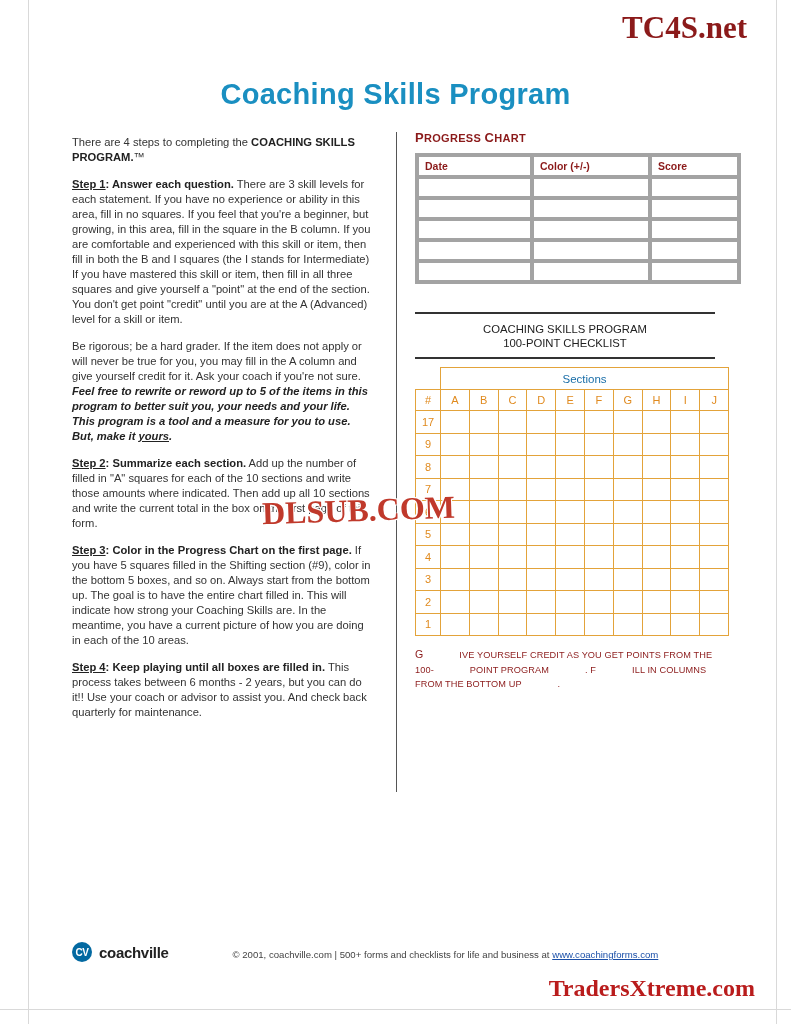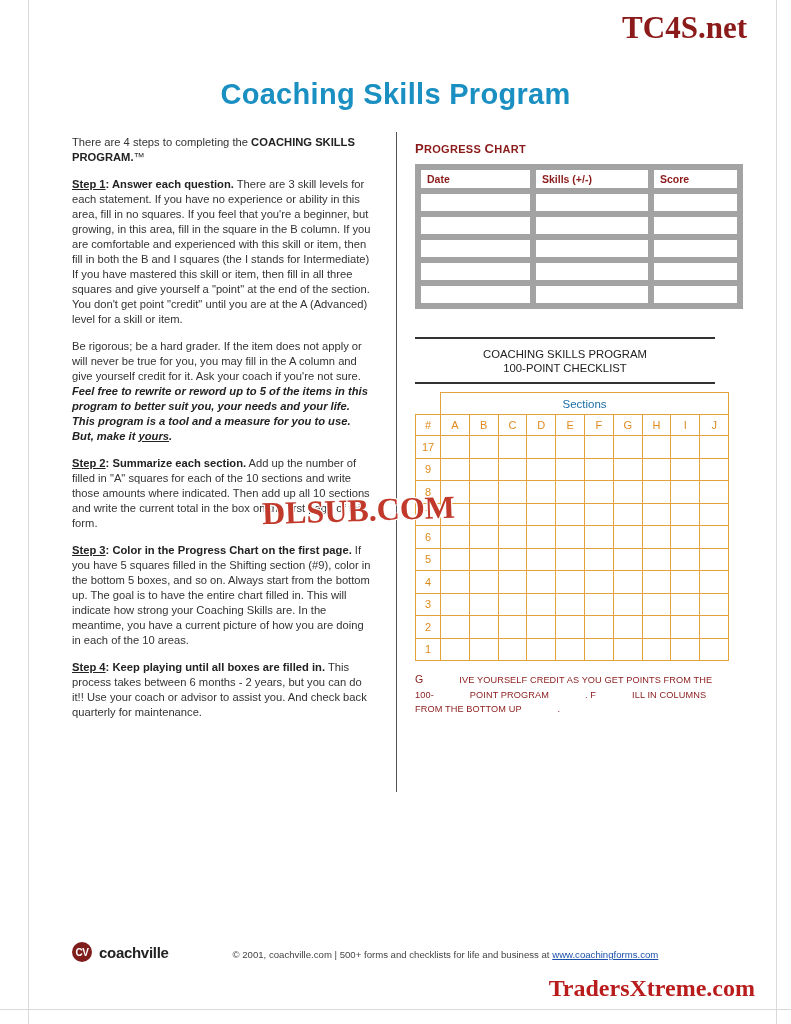--- a/index.html
+++ b/index.html
@@ -87,41 +87,41 @@
     left: 396px;
     top: 132px;
     width: 1px;
     height: 660px;
     background: #555555;
   }
 
   .col-right {
     position: absolute;
     left: 415px;
-    top: 141px;
+    top: 130px;
     width: 320px;
   }
 
   .section-head {
     font-size: 13px;
     font-weight: bold;
     color: #8b1a1a;
     letter-spacing: 0.3px;
     margin-bottom: 8px;
   }
   .section-head .sc { font-size: 11px; }
 
   
   table.pchart {
     border-collapse: collapse;
     width: 322px;
     table-layout: fixed;
   }
   table.pchart th, table.pchart td {
-    border: 6px solid #a3a3a3;
+    border: 4px solid #a3a3a3;
     height: 17px;
     padding: 0 6px;
     font-size: 10.5px;
     color: #333;
     text-align: left;
     font-weight: normal;
   }
   table.pchart th {
     font-weight: bold;
     color: #8b1a1a;
@@ -213,21 +213,21 @@
     position: absolute;
     left: 72px;
     bottom: 62px;
     width: 650px;
     display: flex;
     align-items: center;
   }
   .cv-logo {
     width: 20px; height: 20px;
     border-radius: 50%;
-    background: #7f1d1d;
+    background: #0369a1;
     color: #ffffff;
     font-size: 10px;
     font-weight: bold;
     display: flex;
     align-items: center;
     justify-content: center;
     letter-spacing: -0.5px;
   }
   .cv-name {
     margin-left: 7px;
@@ -294,21 +294,21 @@
 
     <table class="pchart">
       <colgroup>
           <col class="pc-c1">
           <col class="pc-c2">
           <col class="pc-c3">
         </colgroup>
       <thead>
         <tr>
           <th>Date</th>
-          <th>Skills (+/-)</th>
+          <th>Color (+/-)</th>
           <th>Score</th>
         </tr>
       </thead>
       <tbody>
         <tr>
             <td></td>
             <td></td>
             <td></td>
           </tr>
         <tr>

